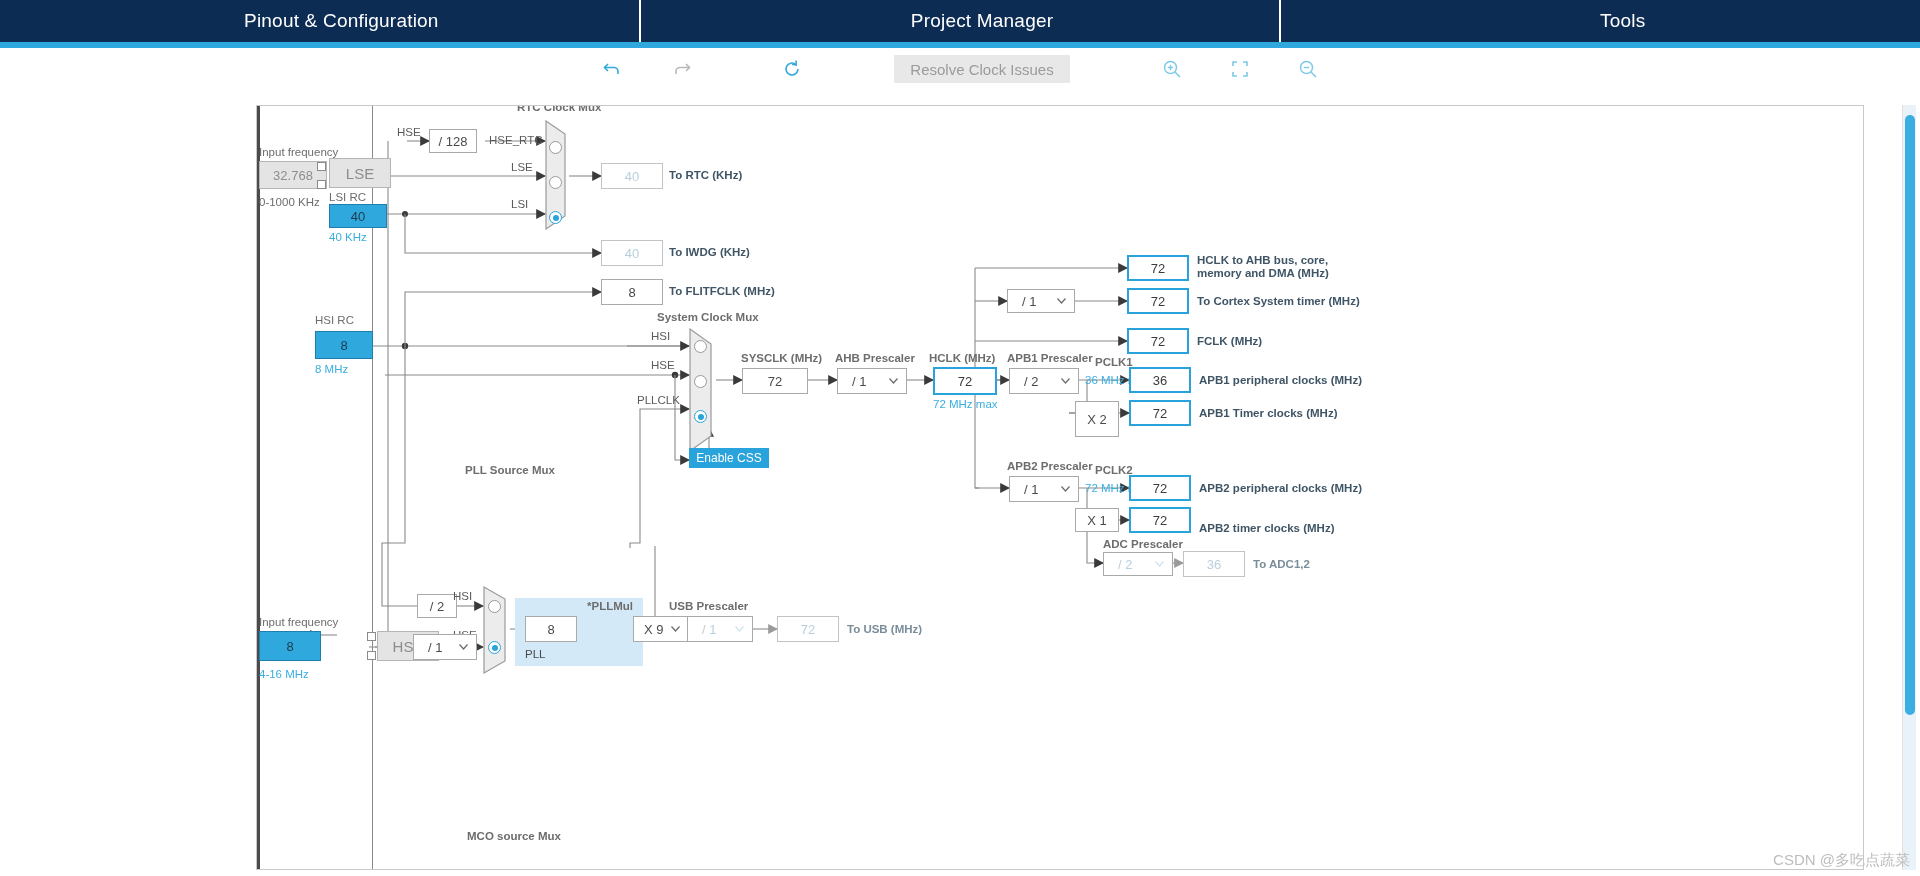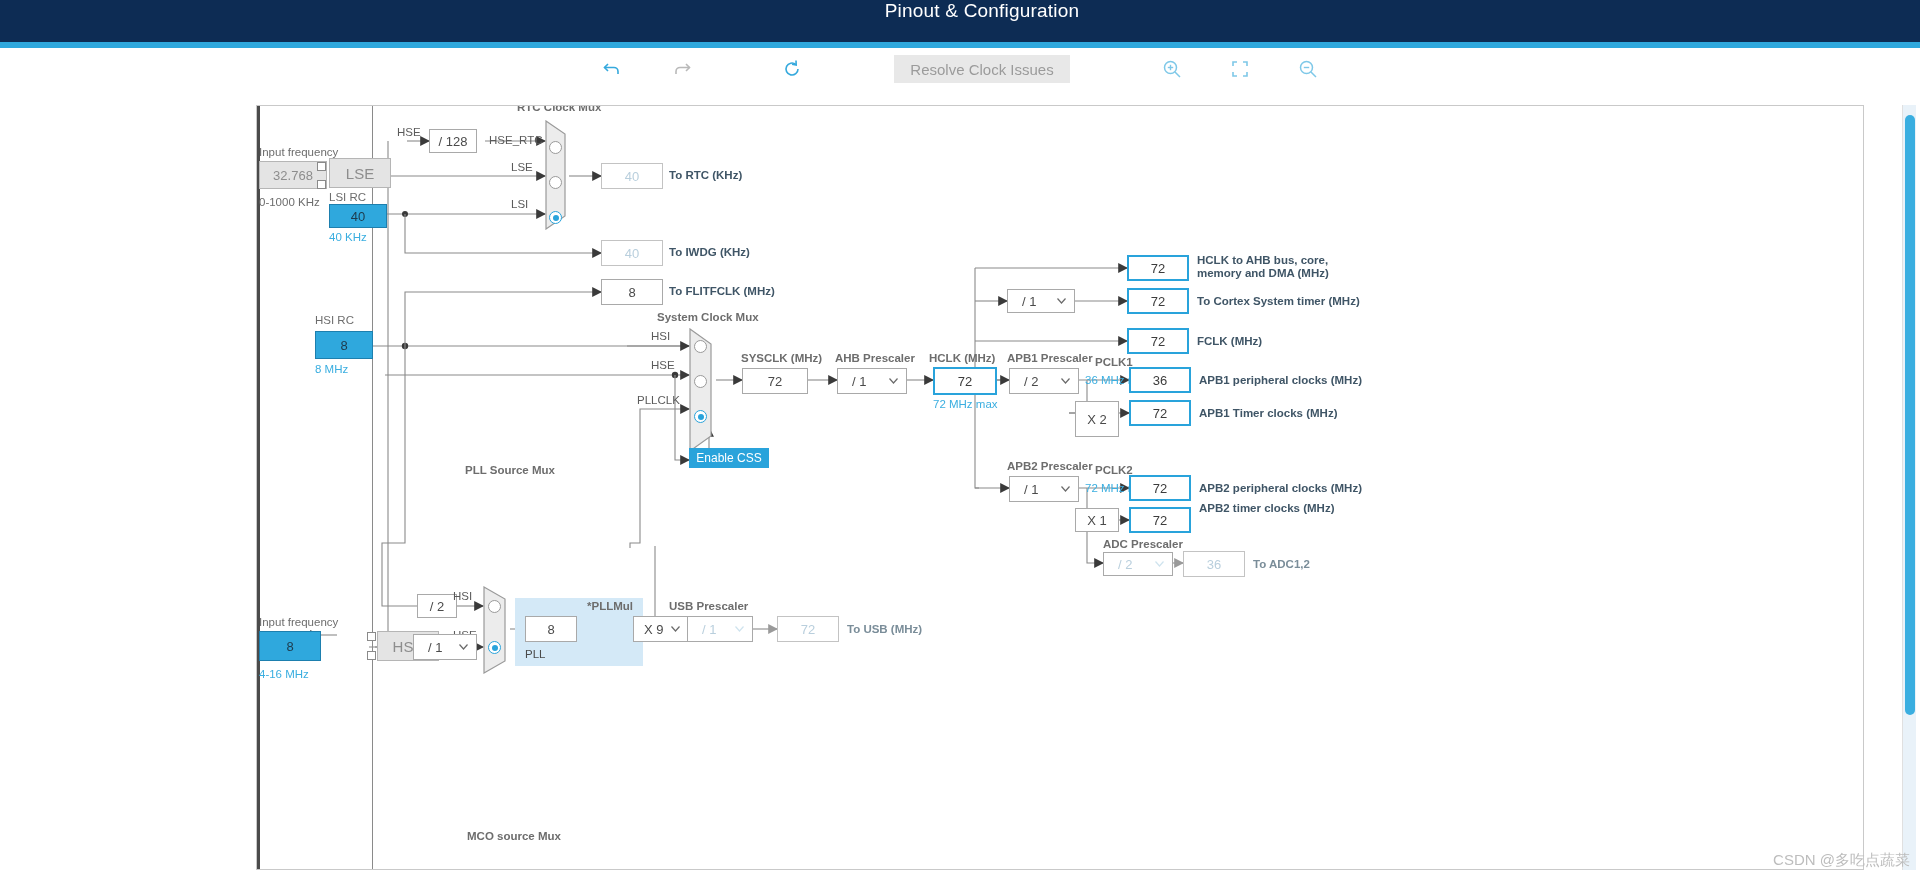--- a/index.html
+++ b/index.html
@@ -17,20 +17,21 @@
     width: 1920px; height: 42px;
     background: #2fa8dd;
     display: flex;
     align-items: stretch;
   }
   .tab {
     flex: 1 1 0;
     background: #0d2c54;
     color: #ffffff;
     display: flex;
+    align-items: center;
     justify-content: center;
     font-size: 19px;
     letter-spacing: .2px;
     border-right: 2px solid #ffffff;
     cursor: pointer;
     user-select: none;
     padding-left: 44px;
   }
   .tab:last-child { border-right: none; }
   .tab.active { background: #3aaee0; }
@@ -200,20 +201,26 @@
     white-space: nowrap;
   }
 </style>
 </head>
 <body>
 
 <div id="tabbar">
   <div class="tab">
     <span>Pinout &amp; Configuration</span>
   </div>
+  <div class="tab">
+    <span>Project Manager</span>
+  </div>
+  <div class="tab">
+    <span>Tools</span>
+  </div>
 </div>
 <div id="tabbar-underline"></div>
 
 <div id="toolbar">
   <div class="tool-ico">
     <svg width="20" height="20" viewBox="0 0 20 20">
       <path d="M6 5 L2.5 8.5 L6 12" fill="none" stroke="#35a9dd" stroke-width="1.6"></path>
       <path d="M2.5 8.5 H12 a4 4 0 0 1 4 4 V15" fill="none" stroke="#35a9dd" stroke-width="1.6"></path>
     </svg>
   </div>
@@ -497,21 +504,21 @@
           <polyline points="0.5,0.5 4.5,5 8.5,0.5" fill="none" stroke="#6a6a6a" stroke-width="1.2"></polyline>
         </svg>
   </div>
   <div class="lbl title" style="left:838px; top:358px;">PCLK2</div>
   <div class="lbl blue" style="left:828px; top:376px;">72 MHz max</div>
   <div class="box blue-out" style="left:872px; top:369px; width:62px; height:26px;">72</div>
   <div class="lbl out" style="left:942px; top:376px;">APB2 peripheral clocks (MHz)</div>
 
   <div class="box" style="left:818px; top:402px; width:44px; height:24px;">X 1</div>
   <div class="box blue-out" style="left:872px; top:401px; width:62px; height:26px;">72</div>
-  <div class="lbl out" style="left:942px; top:396px;">APB2 timer clocks (MHz)</div>
+  <div class="lbl out" style="left:942px; top:416px;">APB2 timer clocks (MHz)</div>
 
   <div class="lbl title" style="left:846px; top:432px;">ADC Prescaler</div>
   <div class="select disabled" style="left:846px; top:446px; width:70px; height:24px;">
     <span>/ 2</span>
     <svg class="chev" viewBox="0 0 9 6">
           <polyline points="0.5,0.5 4.5,5 8.5,0.5" fill="none" stroke="#cfe3ee" stroke-width="1.2"></polyline>
         </svg>
   </div>
   <div class="box disabled" style="left:926px; top:445px; width:62px; height:26px;">36</div>
   <div class="lbl out" style="left:996px; top:452px; color:#7a8d99;">To ADC1,2</div>

